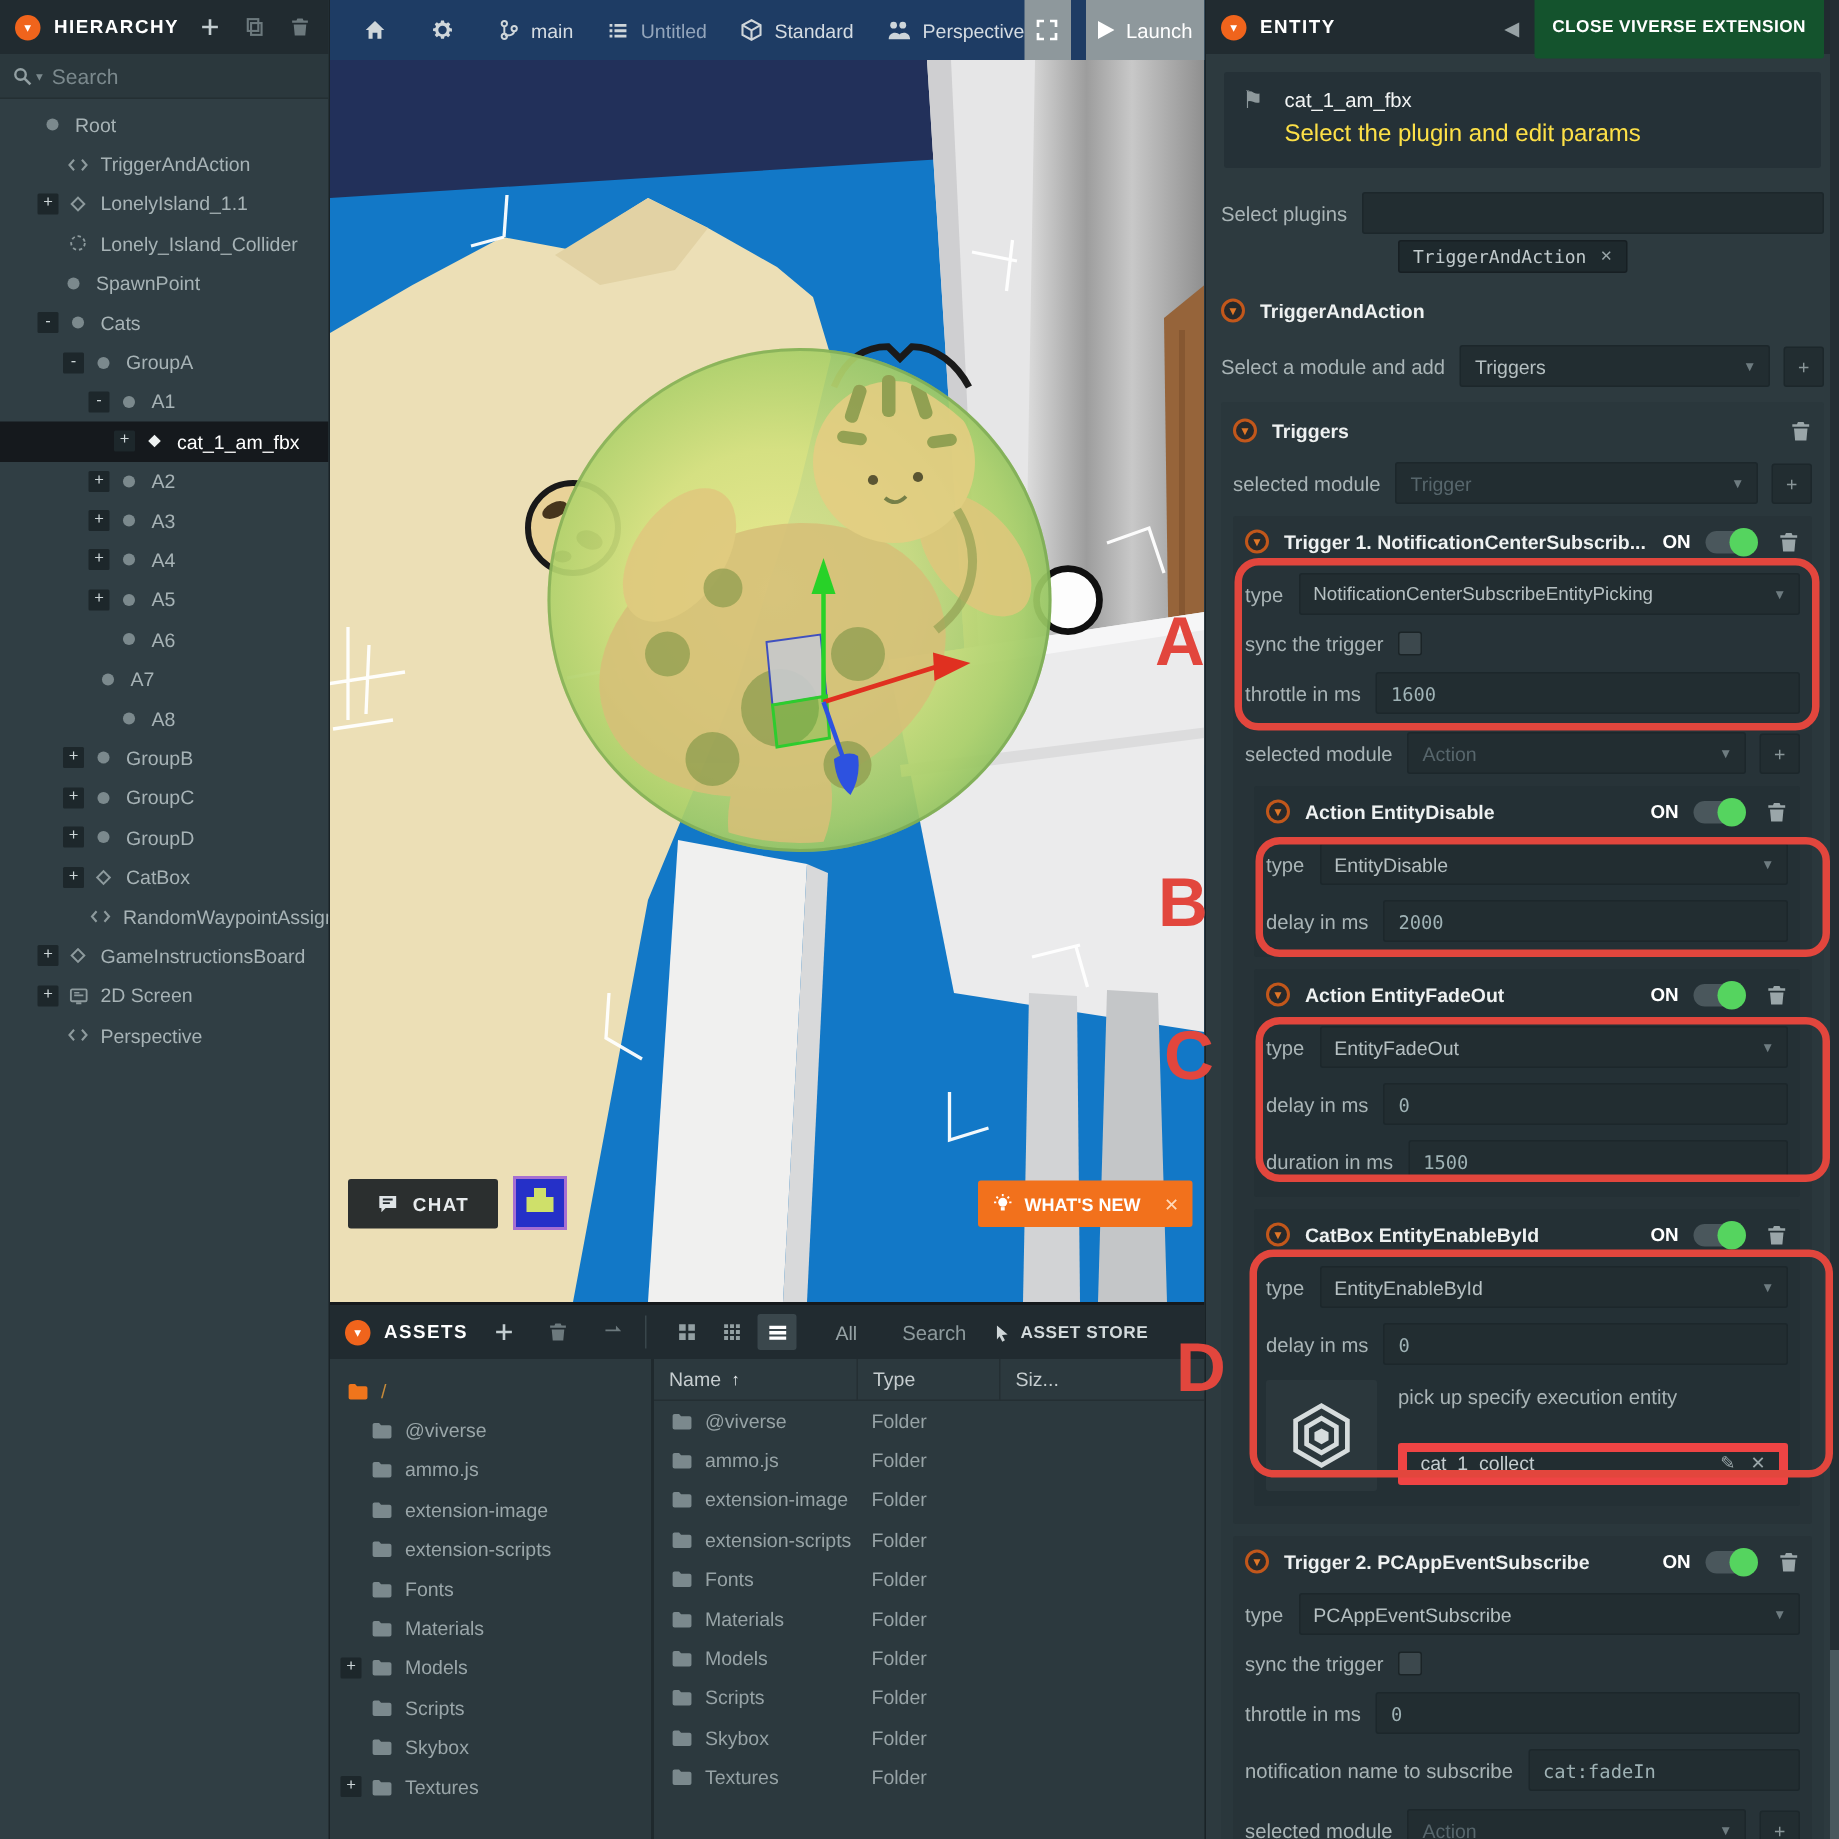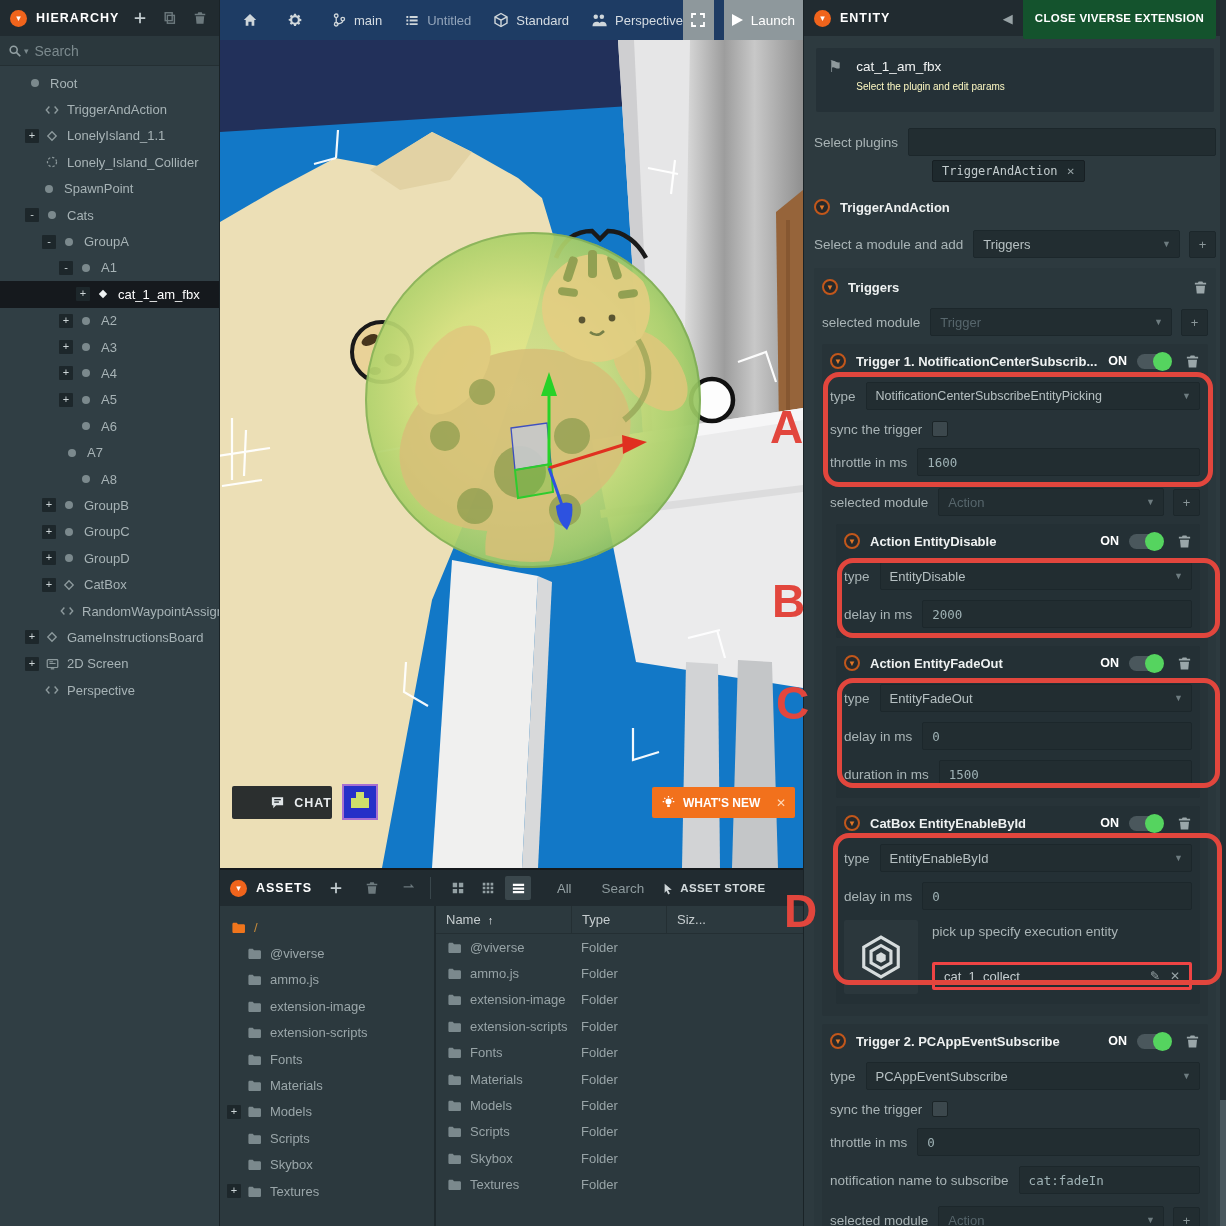--- a/index.html
+++ b/index.html
@@ -34,39 +34,39 @@
 #viewport{position:absolute;left:220px;top:0;width:583px;height:868px;overflow:hidden;background:#1278c7}
 #vp-toolbar{position:absolute;left:0;top:0;width:583px;height:40px;background:#1e3c64;display:flex;align-items:center;z-index:5}
 .tb-item{display:flex;align-items:center;color:#d5dce2;font-size:13px;margin-left:22px}
 .tb-item .ic{margin-right:7px;display:flex}
 .tb-btn{height:40px;background:#8e989c;display:flex;align-items:center;justify-content:center;color:#fff}
 #fullscreen-btn{width:34px;margin-left:auto}
 #launch-btn{width:88px;margin-left:10px;font-size:13.5px}
 #launch-btn .ic{margin-right:8px;display:flex}
 #scene{position:absolute;left:0;top:40px}
 #chat-btn{position:absolute;left:12px;top:786px;width:100px;height:33px;background:rgba(26,32,36,.92);
-  display:flex;align-items:center;justify-content:flex-end;color:#e8ecee;font-size:12.5px;font-weight:bold;letter-spacing:1px;z-index:6;border-radius:2px}
+  display:flex;align-items:center;justify-content:center;color:#e8ecee;font-size:12.5px;font-weight:bold;letter-spacing:1px;z-index:6;border-radius:2px}
 #chat-btn .ic{margin-right:9px;display:flex}
 #mini-avatar{position:absolute;left:122px;top:784px;width:36px;height:36px;background:#2530c8;border:2px solid #a66fd2;z-index:6}
 #mini-avatar i{position:absolute;left:7px;top:12px;width:18px;height:10px;background:#cfe06a}
 #mini-avatar i:before{content:"";position:absolute;left:5px;top:-6px;width:8px;height:6px;background:#cfe06a}
 #whats-new{position:absolute;left:432px;top:787px;width:143px;height:31px;background:#f2711c;display:flex;align-items:center;
   padding:0 9px;color:#fff;font-size:12px;font-weight:bold;z-index:6;border-radius:2px}
 #whats-new .ic{margin-right:7px;display:flex}
 #whats-new .wn-x{margin-left:auto;color:#ffd9b8;font-size:12px;font-weight:normal}
 
 
 #assets{position:absolute;left:220px;top:868px;width:583px;height:358px;background:#2c393e;border-top:2px solid #15191c;overflow:hidden}
 #assets .panel-header{padding-right:6px}
 .vdiv{width:1px;height:22px;background:#39464b;margin:0 10px}
 .viewmode{width:26px;height:24px;display:flex;align-items:center;justify-content:center;color:#93a0a3;margin-left:4px;border-radius:2px}
 .viewmode.active{background:#3a474c;color:#fff}
 .a-filter{color:#97a3a6;font-size:13px;margin-left:26px;display:flex;align-items:center}
 .a-search{color:#8d9a9d;font-size:13.5px;margin-left:30px}
-.a-store{display:flex;align-items:center;color:#d3dadc;font-size:11.5px;font-weight:bold;letter-spacing:.4px;margin-left:18px}
+.a-store{display:flex;align-items:flex-end;color:#d3dadc;font-size:11.5px;font-weight:bold;letter-spacing:.4px;margin-left:18px}
 .a-store .ic{margin-right:6px;display:flex}
 #a-body{position:absolute;left:0;top:36px;right:0;bottom:0;display:flex}
 #a-folders{width:216px;border-right:2px solid #1f292d;padding-top:8px;overflow:hidden}
 .f-row{height:26.4px;display:flex;align-items:center;color:#9aa6a9;font-size:13px;white-space:nowrap}
 .f-row .h-ic{margin-right:8px}
 #a-table{flex:1;overflow:hidden}
 .t-head{height:28px;display:flex;align-items:center;color:#c6cdcf;font-size:13px;border-bottom:1px solid #242f33}
 .t-head .tc{border-left:1px solid #242f33;height:28px;display:flex;align-items:center;padding-left:10px}
 .t-row{height:26.4px;display:flex;align-items:center;color:#97a3a6;font-size:13px}
 .tc-name{width:135px;display:flex;align-items:center;padding-left:10px}
@@ -78,21 +78,21 @@
 
 #entity{position:absolute;left:803px;top:0;width:423px;height:1226px;background:#2d3a3f;overflow:hidden;border-left:1px solid #1a2327}
 #entity .panel-header{justify-content:flex-start}
 .back-tri{color:#97a2a5;font-size:13px;margin-left:auto;margin-right:10px}
 .close-btn{background:#14532d;border:none;color:#fff;font-family:inherit;font-size:11.5px;font-weight:bold;
   letter-spacing:.3px;height:41px;padding:0 12px;border-radius:2px;white-space:nowrap}
 #e-body{padding:0 10px;position:relative}
 .flag-card{margin:12px 2px 0;background:#253137;height:64px;display:flex;padding:11px 12px;border-radius:2px}
 .flag{color:#8e999c;font-size:16px;margin-right:14px;margin-top:-2px}
 .fc-title{color:#f2f4f4;font-size:13.5px;margin-bottom:7px}
-.fc-sub{color:#fef9c3;font-size:10px}
+.fc-sub{color:#fde047;font-size:16px}
 .e-row{display:flex;align-items:center;height:28px}
 .e-label{color:#a9b4b6;font-size:13.5px;margin-right:10px;white-space:nowrap}
 .e-field{flex:1;height:28px;background:#222d31;border:1px solid #1c272b;display:flex;align-items:center;
   padding:0 9px;color:#b6c0c2;font-size:13px;position:relative;border-radius:2px;min-width:0}
 .e-field .fval{overflow:hidden;white-space:nowrap;text-overflow:ellipsis;padding-right:14px}
 .e-field .caret{position:absolute;right:8px;color:#6e7c80;font-size:9px}
 .e-field.disabled .fval{color:#57666c}
 .e-input{flex:1;height:28px;background:#222d31;border:1px solid #1c272b;color:#9fb2b5;
   font-family:"DejaVu Sans Mono",monospace;font-size:12.5px;padding:0 9px;border-radius:2px;outline:none;min-width:0}
 .plus-btn{width:27px;height:27px;margin-left:9px;background:#222d31;border:1px solid #1c272b;color:#8a9699;
@@ -112,21 +112,21 @@
 .trash{color:#9aa6a9;display:flex;flex-shrink:0}
 .chk{width:16px;height:16px;background:#3c484d;border:1px solid #1b2427;border-radius:2px}
 .g1{margin:10px 0 0;background:#2a373c;padding:6px 8px 12px;border-radius:2px}
 .g2{margin:8px 0 0;background:#273338;padding:4px 8px 12px;border-radius:2px}
 .act{margin:8px 0 0 6px;background:#243035;padding:4px 8px 10px;border-radius:2px}.mt8{margin-top:8px}.mt10{margin-top:10px}.mt12{margin-top:12px}.mt16{margin-top:16px}
 .h18{height:18px}
 .picker{display:flex;margin-top:10px;height:74px}
 .hexbox{width:74px;height:74px;background:#2b373c;display:flex;align-items:center;justify-content:center;flex-shrink:0;border-radius:2px}
 .pick-col{flex:1;margin-left:14px;display:flex;flex-direction:column;justify-content:space-between;padding:4px 0;min-width:0}
 .pick-label{color:#a9b4b6;font-size:13.5px}
-.pick-val{height:28px;background:#222d31;border:3px solid #ef4444;display:flex;align-items:center;padding:0 9px;border-radius:2px}
+.pick-val{height:28px;background:#222d31;border:6px solid #ef4444;display:flex;align-items:flex-start;padding:0 9px;border-radius:2px}
 .pick-val .pv-text{color:#c6ced0;font-size:13px;flex:1}
 .pick-ic{color:#9aa6a9;font-size:12px;margin-left:10px}
 #e-scrolltrack{position:absolute;right:0;top:0;width:6px;height:1226px;background:#242e33}
 #e-scrollthumb{position:absolute;right:0;top:1100px;width:6px;height:126px;background:#4a585e}
 
 
 .annbox{position:absolute;border:5px solid #e2463d;border-radius:16px;z-index:20;pointer-events:none}
 #box-a{left:823px;top:372px;width:390px;height:115px}
 #box-b{left:837px;top:558px;width:383px;height:80px}
 #box-c{left:837px;top:678px;width:383px;height:110px}

